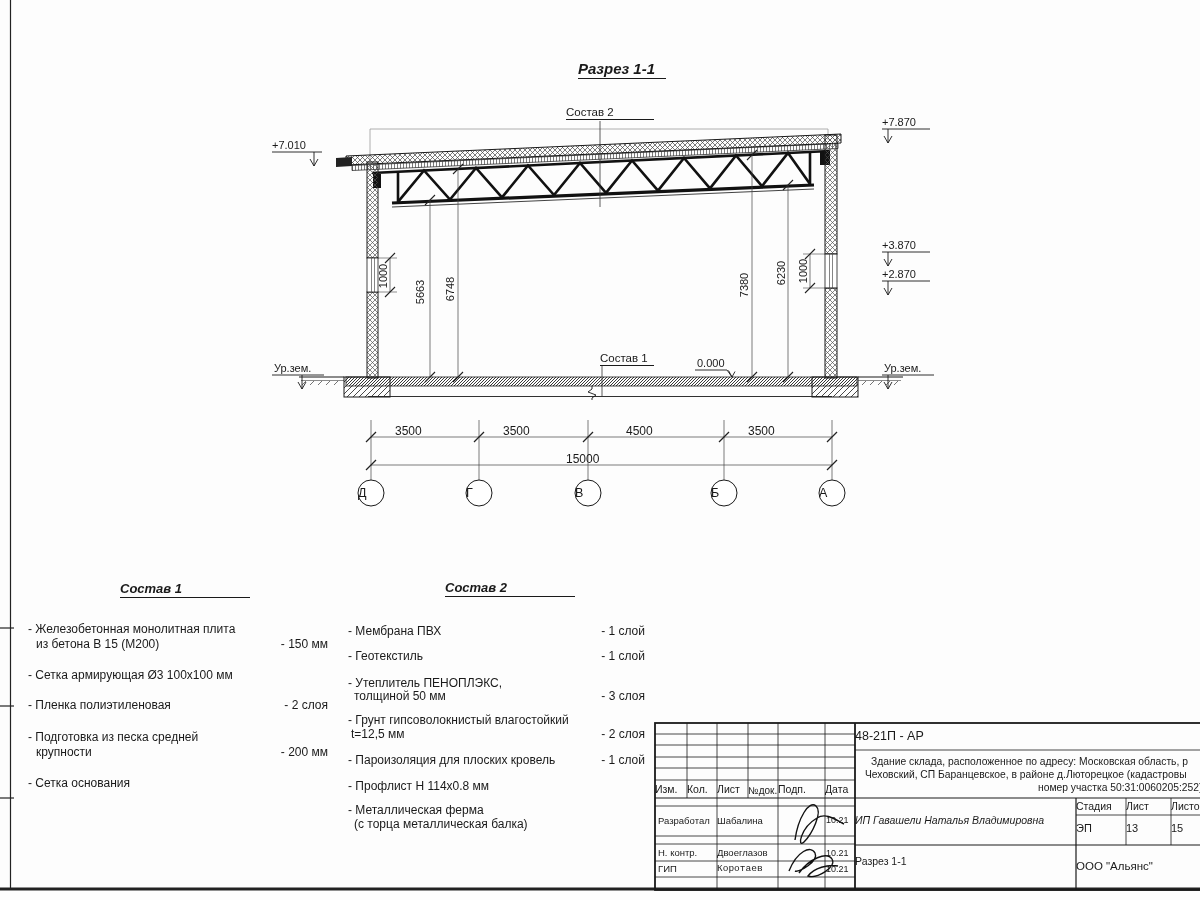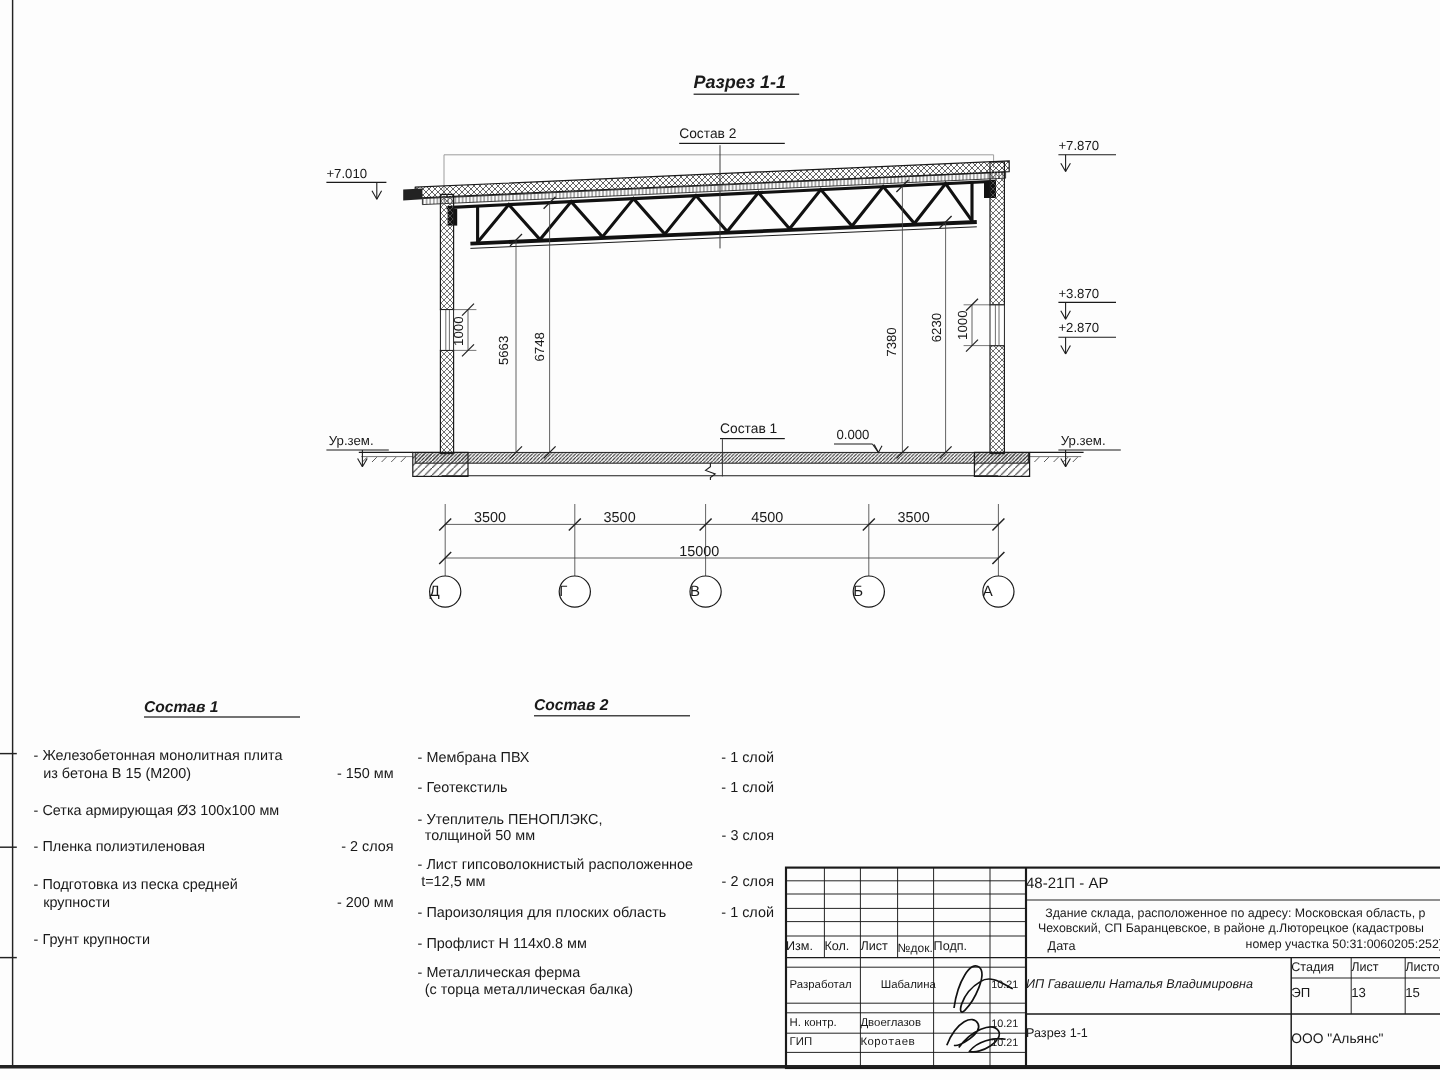--- a/index.html
+++ b/index.html
@@ -270,53 +270,53 @@
 <div class="abs ctr spec-h ul" style="left:120px;top:581px;width:130px;">Состав 1</div>
 <div class="abs spec" style="left:28px;top:622px;">- Железобетонная  монолитная плита</div>
 <div class="abs spec" style="left:36px;top:637px;">из бетона В 15 (М200)</div>
 <div class="abs spec rgt" style="left:250px;top:637px;width:78px;">- 150 мм</div>
 <div class="abs spec" style="left:28px;top:668px;">- Сетка армирующая Ø3 100х100 мм</div>
 <div class="abs spec" style="left:28px;top:698px;">- Пленка полиэтиленовая</div>
 <div class="abs spec rgt" style="left:250px;top:698px;width:78px;">-  2 слоя</div>
 <div class="abs spec" style="left:28px;top:730px;">- Подготовка из песка средней</div>
 <div class="abs spec" style="left:36px;top:745px;">крупности</div>
 <div class="abs spec rgt" style="left:250px;top:745px;width:78px;">- 200 мм</div>
-<div class="abs spec" style="left:28px;top:776px;">- Грунт крупности</div>
+<div class="abs spec" style="left:28px;top:776px;">- Сетка основания</div>
 
 <div class="abs ctr spec-h ul" style="left:445px;top:580px;width:130px;">Состав 2</div>
 <div class="abs spec" style="left:348px;top:624px;">- Мембрана ПВХ</div>
 <div class="abs spec rgt" style="left:570px;top:624px;width:75px;">- 1 слой</div>
 <div class="abs spec" style="left:348px;top:649px;">- Геотекстиль</div>
 <div class="abs spec rgt" style="left:570px;top:649px;width:75px;">- 1 слой</div>
 <div class="abs spec" style="left:348px;top:676px;">- Утеплитель ПЕНОПЛЭКС,</div>
 <div class="abs spec" style="left:354px;top:689px;">толщиной 50 мм</div>
 <div class="abs spec rgt" style="left:570px;top:689px;width:75px;">- 3 слоя</div>
-<div class="abs spec" style="left:348px;top:713px;">- Лист гипсоволокнистый расположенное</div>
+<div class="abs spec" style="left:348px;top:713px;">- Грунт гипсоволокнистый влагостойкий</div>
 <div class="abs spec" style="left:351px;top:727px;">t=12,5 мм</div>
 <div class="abs spec rgt" style="left:570px;top:727px;width:75px;">- 2 слоя</div>
-<div class="abs spec" style="left:348px;top:753px;">- Пароизоляция для плоских область</div>
+<div class="abs spec" style="left:348px;top:753px;">- Пароизоляция для плоских кровель</div>
 <div class="abs spec rgt" style="left:570px;top:753px;width:75px;">- 1 слой</div>
 <div class="abs spec" style="left:348px;top:779px;">- Профлист Н 114х0.8 мм</div>
 <div class="abs spec" style="left:348px;top:803px;">- Металлическая ферма</div>
 <div class="abs spec" style="left:354px;top:817px;">(с торца металлическая балка)</div>
 
 <div class="abs ctr" style="left:855px;top:729px;width:372px;font-size:12.5px;">48-21П - АР</div>
 <div class="abs" style="left:871px;top:756px;font-size:10.3px;">Здание склада, расположенное по адресу: Московская область, р</div>
 <div class="abs" style="left:865px;top:769px;font-size:10.3px;">Чеховский, СП Баранцевское, в районе д.Люторецкое  (кадастровы</div>
 <div class="abs" style="left:993px;top:782px;font-size:10.3px;margin-left:45px;">номер участка 50:31:0060205:252)</div>
 
 <div class="abs ctr" style="left:655px;top:783px;width:32px;font-size:10.5px;">Изм.</div>
 <div class="abs ctr" style="left:687px;top:783px;width:30px;font-size:10.5px;">Кол.</div>
 <div class="abs ctr" style="left:717px;top:783px;width:31px;font-size:10.5px;">Лист</div>
 <div class="abs ctr" style="left:748px;top:785px;width:30px;font-size:10px;">№док.</div>
 <div class="abs ctr" style="left:778px;top:783px;width:47px;font-size:10.5px;">Подп.</div>
-<div class="abs ctr" style="left:825px;top:783px;width:30px;font-size:10.5px;margin-left:48px;">Дата</div>
+<div class="abs ctr" style="left:825px;top:783px;width:30px;font-size:10.5px;">Дата</div>
 
 <div class="abs tb" style="left:658px;top:815px;">Разработал</div>
-<div class="abs tb ctr" style="left:717px;top:815px;width:73px;padding-left:17px;">Шабалина</div>
+<div class="abs tb ctr" style="left:717px;top:815px;width:73px;">Шабалина</div>
 <div class="abs tb ctr" style="left:826px;top:815px;width:29px;font-size:9px;">10.21</div>
 <div class="abs tb" style="left:658px;top:847px;">Н. контр.</div>
 <div class="abs tb ctr" style="left:717px;top:847px;width:61px;">Двоеглазов</div>
 <div class="abs tb ctr" style="left:826px;top:848px;width:29px;font-size:9px;">10.21</div>
 <div class="abs tb" style="left:658px;top:863px;">ГИП</div>
 <div class="abs tb ctr" style="left:717px;top:863px;width:71px;font-family:Liberation Mono, monospace;">Коротаев</div>
 <div class="abs tb ctr" style="left:826px;top:864px;width:29px;font-size:9px;">10.21</div>
 
 <div class="abs ctr it" style="left:855px;top:814px;width:221px;font-size:10.5px;">ИП Гавашели Наталья Владимировна</div>
 <div class="abs ctr" style="left:1076px;top:800px;width:50px;font-size:10.5px;">Стадия</div>

